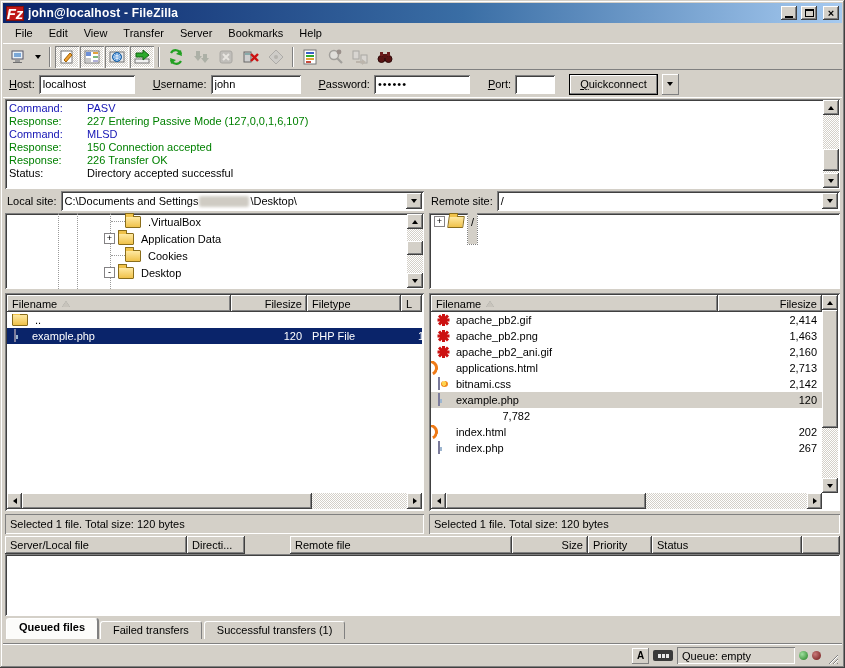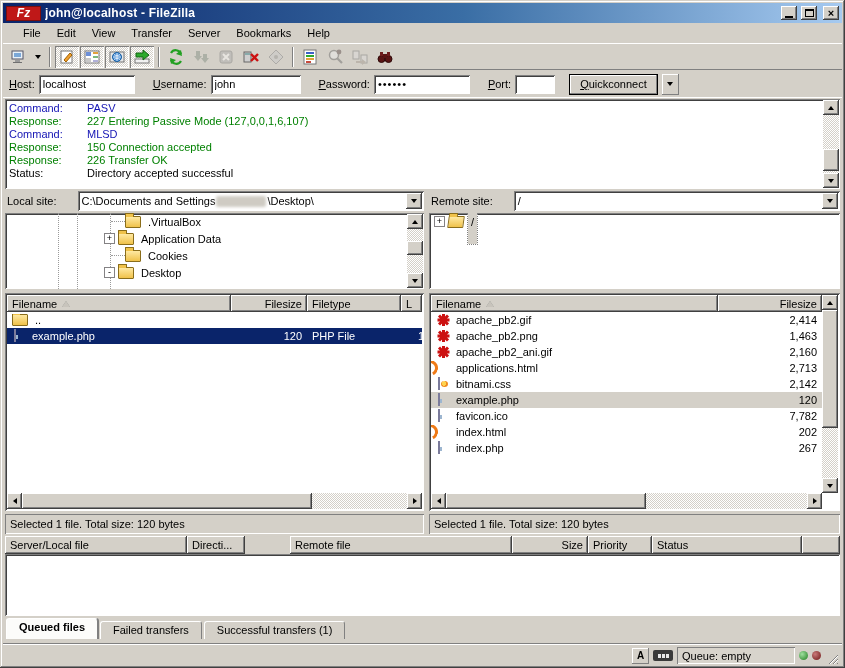--- a/index.html
+++ b/index.html
@@ -7,30 +7,30 @@
   .window{
     width:845px;height:668px;background:#d4d0c8;padding:3px;
     font-size:11px;color:#000;display:flex;flex-direction:column;
     box-shadow: inset -1px -1px #404040, inset 1px 1px #d4d0c8, inset -2px -2px #808080, inset 2px 2px #fff;
   }
   .raised-thin{box-shadow: inset -1px -1px #808080, inset 1px 1px #fff;}
   .dither{background-color:#e6e3dd;background-image:conic-gradient(#fff 25%, #d4d0c8 0 50%, #fff 0 75%, #d4d0c8 0);background-size:2px 2px;}
 
   
   .titlebar{height:20px;background:linear-gradient(90deg,#0a246a 0%,#3a6ea5 55%,#a6caf0 100%);display:flex;align-items:center;padding:0 3px;gap:4px;flex:none;}
-  .fz-icon{width:35px;height:15px;background:#bf1818;border:1px solid #7a0e0e;color:#fff;font-weight:bold;font-size:12px;display:flex;align-items:center;justify-content:center;font-style:italic;}
+  .fz-icon{width:18px;height:15px;background:#bf1818;border:1px solid #7a0e0e;color:#fff;font-weight:bold;font-size:15px;display:flex;align-items:center;justify-content:center;font-style:italic;}
   .title-text{flex:1;color:#fff;font-weight:bold;font-size:12px;letter-spacing:.2px;white-space:nowrap;overflow:hidden;}
   .winbtn{width:16px;height:14px;background:#d4d0c8;box-shadow: inset -1px -1px #404040, inset 1px 1px #fff, inset -2px -2px #808080;display:flex;align-items:center;justify-content:center;flex:none;}
   .winbtn.close{margin-left:2px;}
   .glyph-min{width:8px;height:2px;background:#000;margin-top:8px;}
   .glyph-max{width:9px;height:8px;border:1px solid #000;border-top:2px solid #000;}
   .glyph-x{font-size:11px;font-weight:bold;line-height:10px;}
 
   
-  .menubar{height:20px;display:flex;align-items:center;padding:0 12px;flex:none;}
+  .menubar{height:20px;display:flex;align-items:center;padding:0 4px;flex:none;}
   .menu-item{padding:2px 8px;cursor:default;}
 
   
   .toolbar{height:26px;display:flex;align-items:center;padding:0 3px;gap:1px;flex:none;border-top:1px solid #fff;}
   .tsep{width:2px;height:20px;margin:0 3px;border-left:1px solid #808080;border-right:1px solid #fff;}
   .tbtn{width:24px;height:22px;display:flex;align-items:center;justify-content:center;flex:none;}
   .tbtn.pressed{background-color:#e6e3dd;background-image:conic-gradient(#fff 25%, #d4d0c8 0 50%, #fff 0 75%, #d4d0c8 0);background-size:2px 2px;box-shadow: inset 1px 1px #808080, inset -1px -1px #fff;}
   .tbtn.disabled{opacity:.45;filter:grayscale(.9);}
   .tbtn svg{display:block;}
   .tbtn-drop{width:14px;height:22px;display:flex;align-items:center;justify-content:center;}
@@ -66,21 +66,21 @@
   .tri-up{width:0;height:0;border-left:3px solid transparent;border-right:3px solid transparent;border-bottom:4px solid #000;}
   .tri-down{width:0;height:0;border-left:3px solid transparent;border-right:3px solid transparent;border-top:4px solid #000;}
   .tri-left{width:0;height:0;border-top:3px solid transparent;border-bottom:3px solid transparent;border-right:4px solid #000;}
   .tri-right{width:0;height:0;border-top:3px solid transparent;border-bottom:3px solid transparent;border-left:4px solid #000;}
 
   
   .main{flex:1;display:flex;gap:5px;margin:0 2px;min-height:0;}
   .pane-col{display:flex;flex-direction:column;min-width:0;}
   .pane-left{width:419px;flex:none;}
   .pane-right{flex:1;}
-  .site-row{height:20px;display:flex;align-items:center;gap:19px;margin-bottom:2px;flex:none;}
+  .site-row{height:20px;display:flex;align-items:center;gap:2px;margin-bottom:2px;flex:none;}
   .site-label{padding:0 2px;white-space:nowrap;}
   .combo{flex:1;height:20px;background:#fff;box-shadow: inset 1px 1px #808080, inset -1px -1px #fff, inset 2px 2px #404040;display:flex;align-items:center;padding:0 20px 0 4px;position:relative;white-space:nowrap;overflow:hidden;}
   .combo-btn{position:absolute;right:2px;top:2px;width:16px;height:16px;background:#d4d0c8;box-shadow: inset -1px -1px #404040, inset 1px 1px #fff, inset -2px -2px #808080;display:flex;align-items:center;justify-content:center;}
   .redacted{display:inline-block;width:50px;height:11px;background:#cfcbc3;filter:blur(1.5px);border-radius:2px;margin:0 1px;vertical-align:middle;}
 
   .treepane{height:76px;background:#fff;box-shadow: inset 1px 1px #808080, inset -1px -1px #fff, inset 2px 2px #404040;position:relative;overflow:hidden;margin-bottom:4px;flex:none;}
   .tree-guides{position:absolute;top:0;bottom:0;border-left:1px dotted #9a9a9a;}
   .trow{height:17px;display:flex;align-items:center;position:relative;}
   .texp{width:11px;height:11px;border:1px solid #848284;background:#fff;font-size:9px;line-height:9px;text-align:center;flex:none;margin-right:3px;color:#000;}
   .tstub{width:14px;border-top:1px dotted #9a9a9a;flex:none;margin-right:0;}
@@ -561,24 +561,20 @@
           <div class="lrow sel-inactive">
             <div class="lcell" style="flex:1;">
                 <span class="fi"><span class="page php"></span></span>
                 <span>example.php</span>
               </div>
             <div class="lcell num" style="width:104px;">
                 <span>120</span>
               </div>
           </div>
           <div class="lrow">
-            <div class="lcell" style="flex:1;">
-                <span class="fi"><span class="page php"></span></span>
-                <span>favicon.ico</span>
-              </div>
             <div class="lcell num" style="width:104px;">
                 <span>7,782</span>
               </div>
           </div>
           <div class="lrow">
             <div class="lcell" style="flex:1;">
                 <span class="fi"><span class="ff"></span></span>
                 <span>index.html</span>
               </div>
             <div class="lcell num" style="width:104px;">

